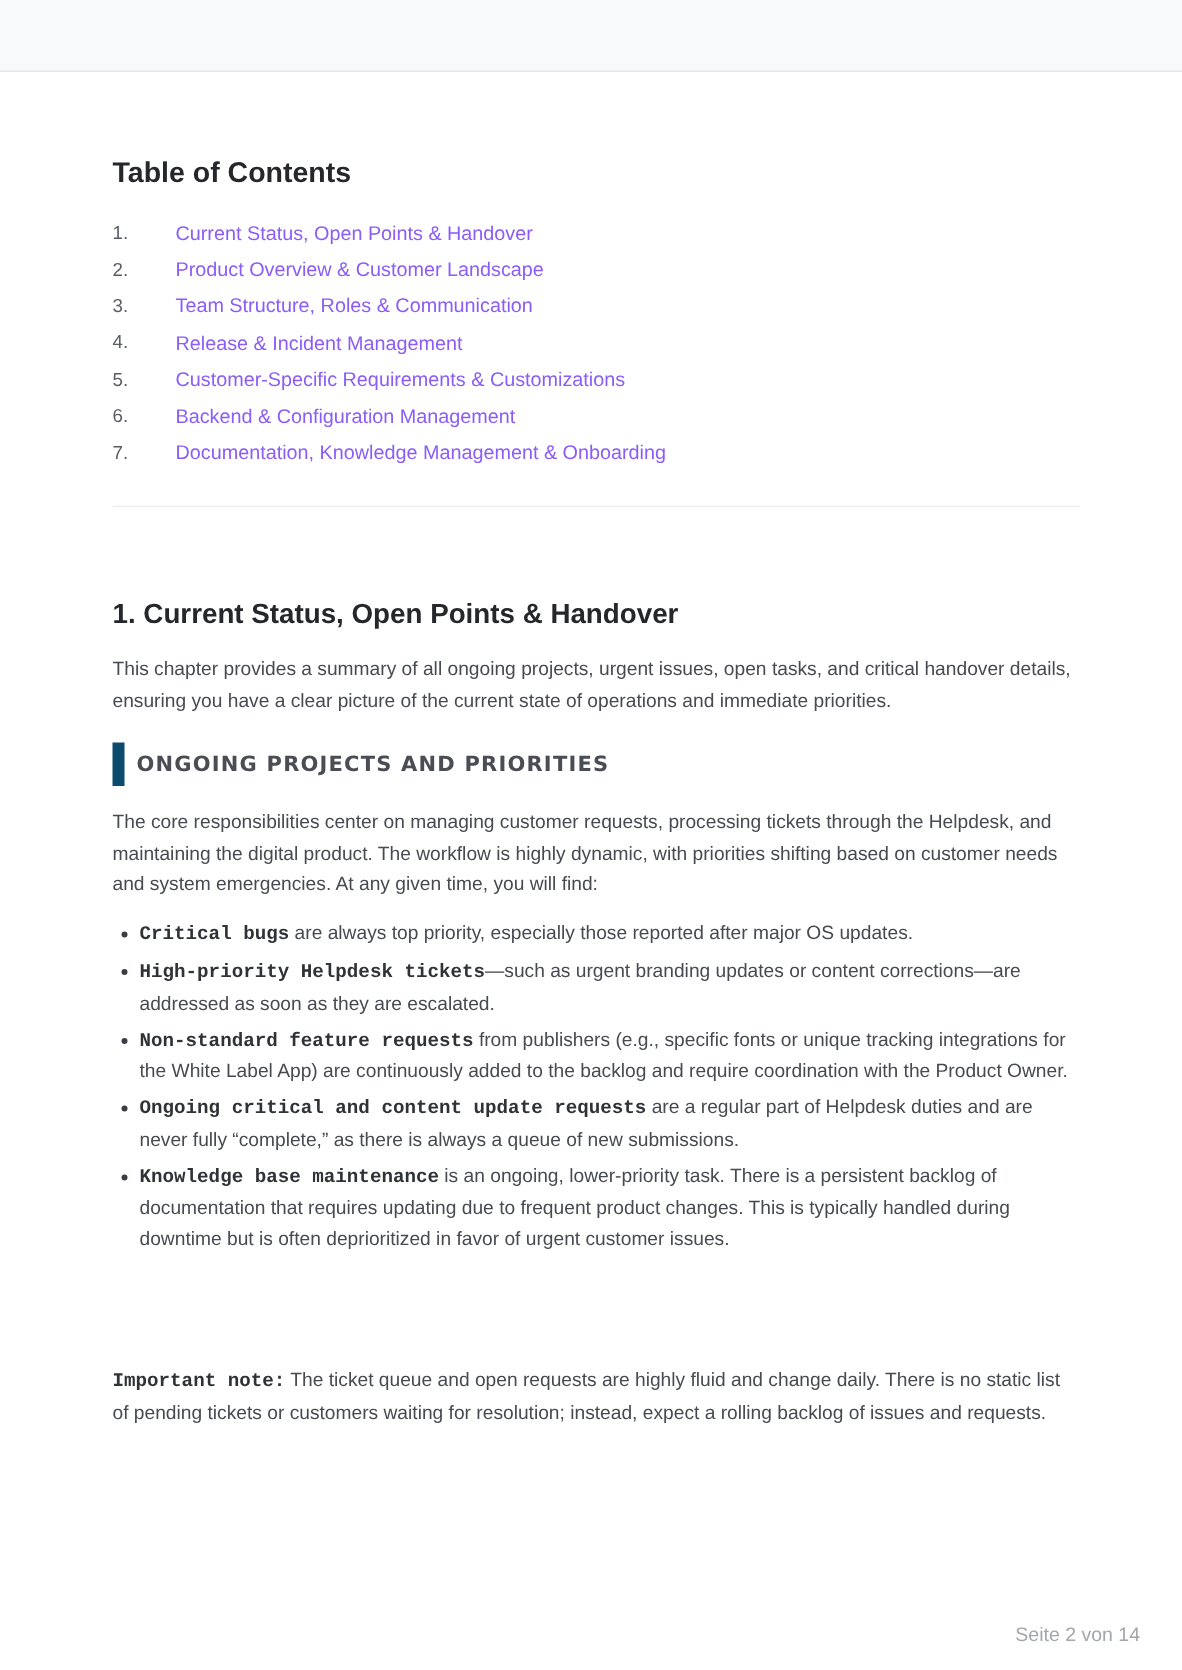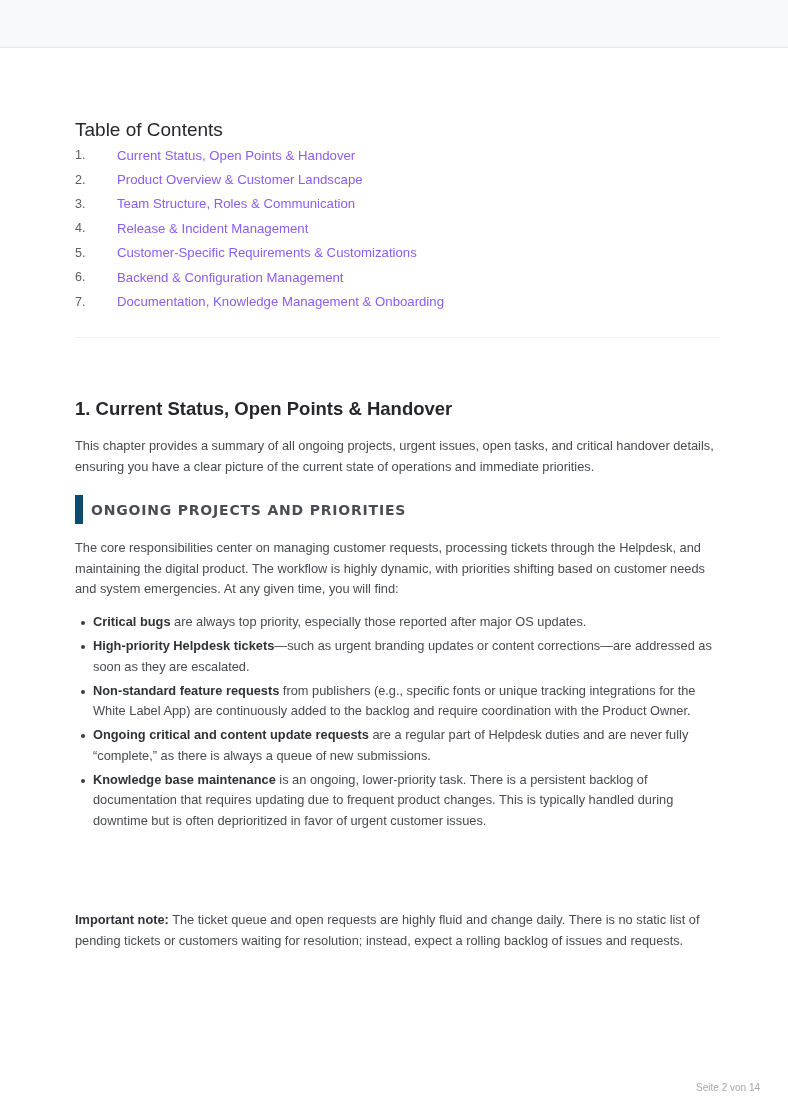--- a/index.html
+++ b/index.html
@@ -1,36 +1,36 @@
 <!DOCTYPE html>
 <html><head>
   <meta charset="utf-8">
   <style>
     * { box-sizing: border-box; margin: 0; padding: 0; }
     html, body { width: 788px; height: 1113px; background: #ffffff; overflow: hidden; }
     body { font-family: "Liberation Sans", sans-serif; color: #3f4247; position: relative; }
     .topbar { position: absolute; left: 0; top: 0; width: 788px; height: 48px; background: #f8f9fb; border-bottom: 1px solid #e6e8ec; }
     .content { position: absolute; left: 75px; top: 0; width: 645px; }
-    .toc-title { position: absolute; top: 119px; left: 0; font-size: 19px; font-weight: normal; color: #25272b; white-space: nowrap; }
+    .toc-title { position: absolute; top: 105px; left: 0; font-size: 19px; font-weight: bold; color: #25272b; white-space: nowrap; }
     .toc-list { position: absolute; top: 143px; left: 0; list-style: none; }
     .toc-item { height: 24.4px; display: flex; align-items: center; font-size: 13.2px; white-space: nowrap; }
     .toc-num { width: 18px; color: #5a5d63; font-size: 12.5px; }
     .toc-label { font-weight: normal; color: #8b5cf6; margin-left: 24px; }
     .divider { position: absolute; top: 337px; left: 0; width: 645px; height: 1px; background: #eceef1; }
     .h1 { position: absolute; top: 398px; left: 0; font-size: 18.5px; font-weight: bold; color: #25272b; white-space: nowrap; }
     .p { font-size: 12.8px; line-height: 20.5px; color: #474a50; }
     .intro { position: absolute; top: 436px; left: 0; width: 645px; }
     .h2 { position: absolute; top: 495px; left: 0; height: 29px; border-left: 8px solid #0c4a6e; padding-left: 8px; display: flex; align-items: center; font-family: "DejaVu Sans", sans-serif; font-size: 14px; font-weight: bold; letter-spacing: 0.8px; color: #4a4d53; white-space: nowrap; }
     .body1 { position: absolute; top: 538px; left: 0; width: 645px; }
     .bullets { position: absolute; top: 612px; left: 0; width: 645px; list-style: none; }
     .bullet { position: relative; padding-left: 18px; font-size: 12.8px; line-height: 20.5px; color: #474a50; margin-bottom: 3.6px; }
     .bullet::before { content: ""; position: absolute; left: 6px; top: 9px; width: 4px; height: 4px; border-radius: 50%; background: #3a3d42; }
-    .bullet b, .note b { color: #2f3236; }
+    .bullet b, .note b { color: #2f3236; font-family: Liberation Mono, monospace; }
     .note { position: absolute; top: 910px; left: 0; width: 645px; }
-    .footer { position: absolute; right: 28px; top: 1082px; font-size: 10px; color: #a3a6ab; white-space: nowrap; }
+    .footer { position: absolute; right: 28px; top: 1082px; font-size: 13px; color: #a3a6ab; white-space: nowrap; }
   </style>
 </head>
 <body>
 
 <div class="topbar"></div>
 
 <div class="content">
   <h2 class="toc-title">Table of Contents</h2>
   <ol class="toc-list">
     <li class="toc-item">

